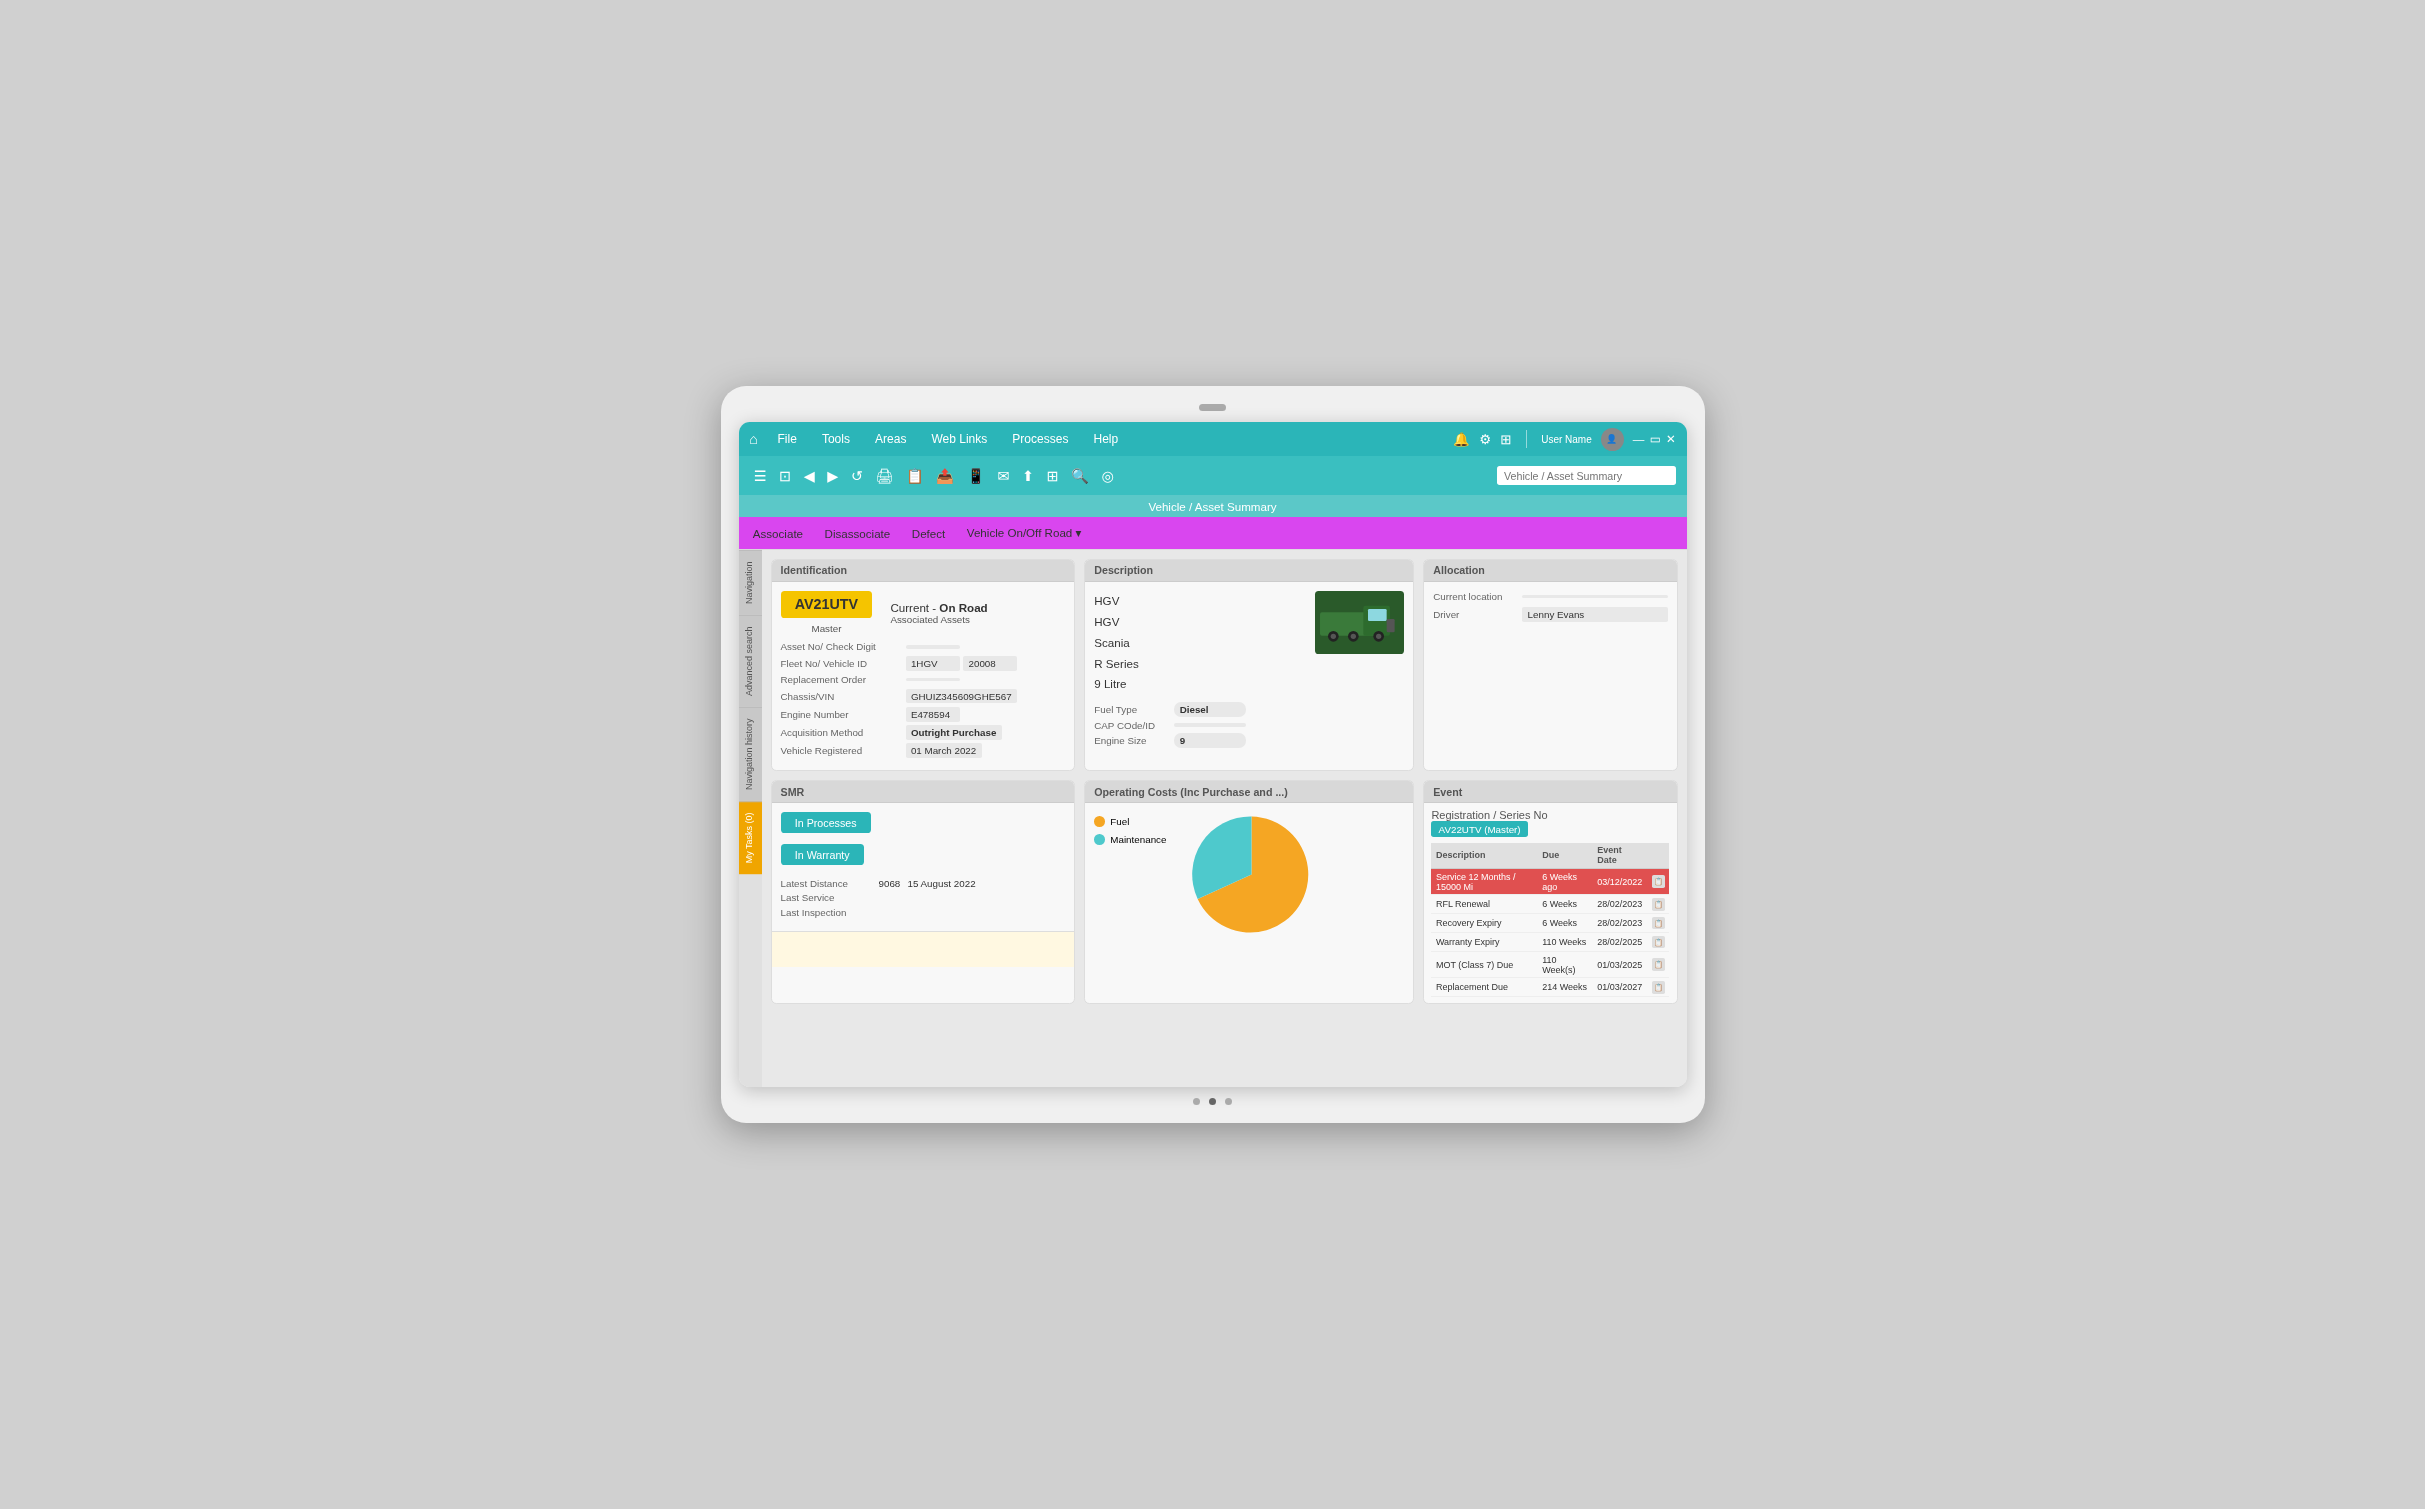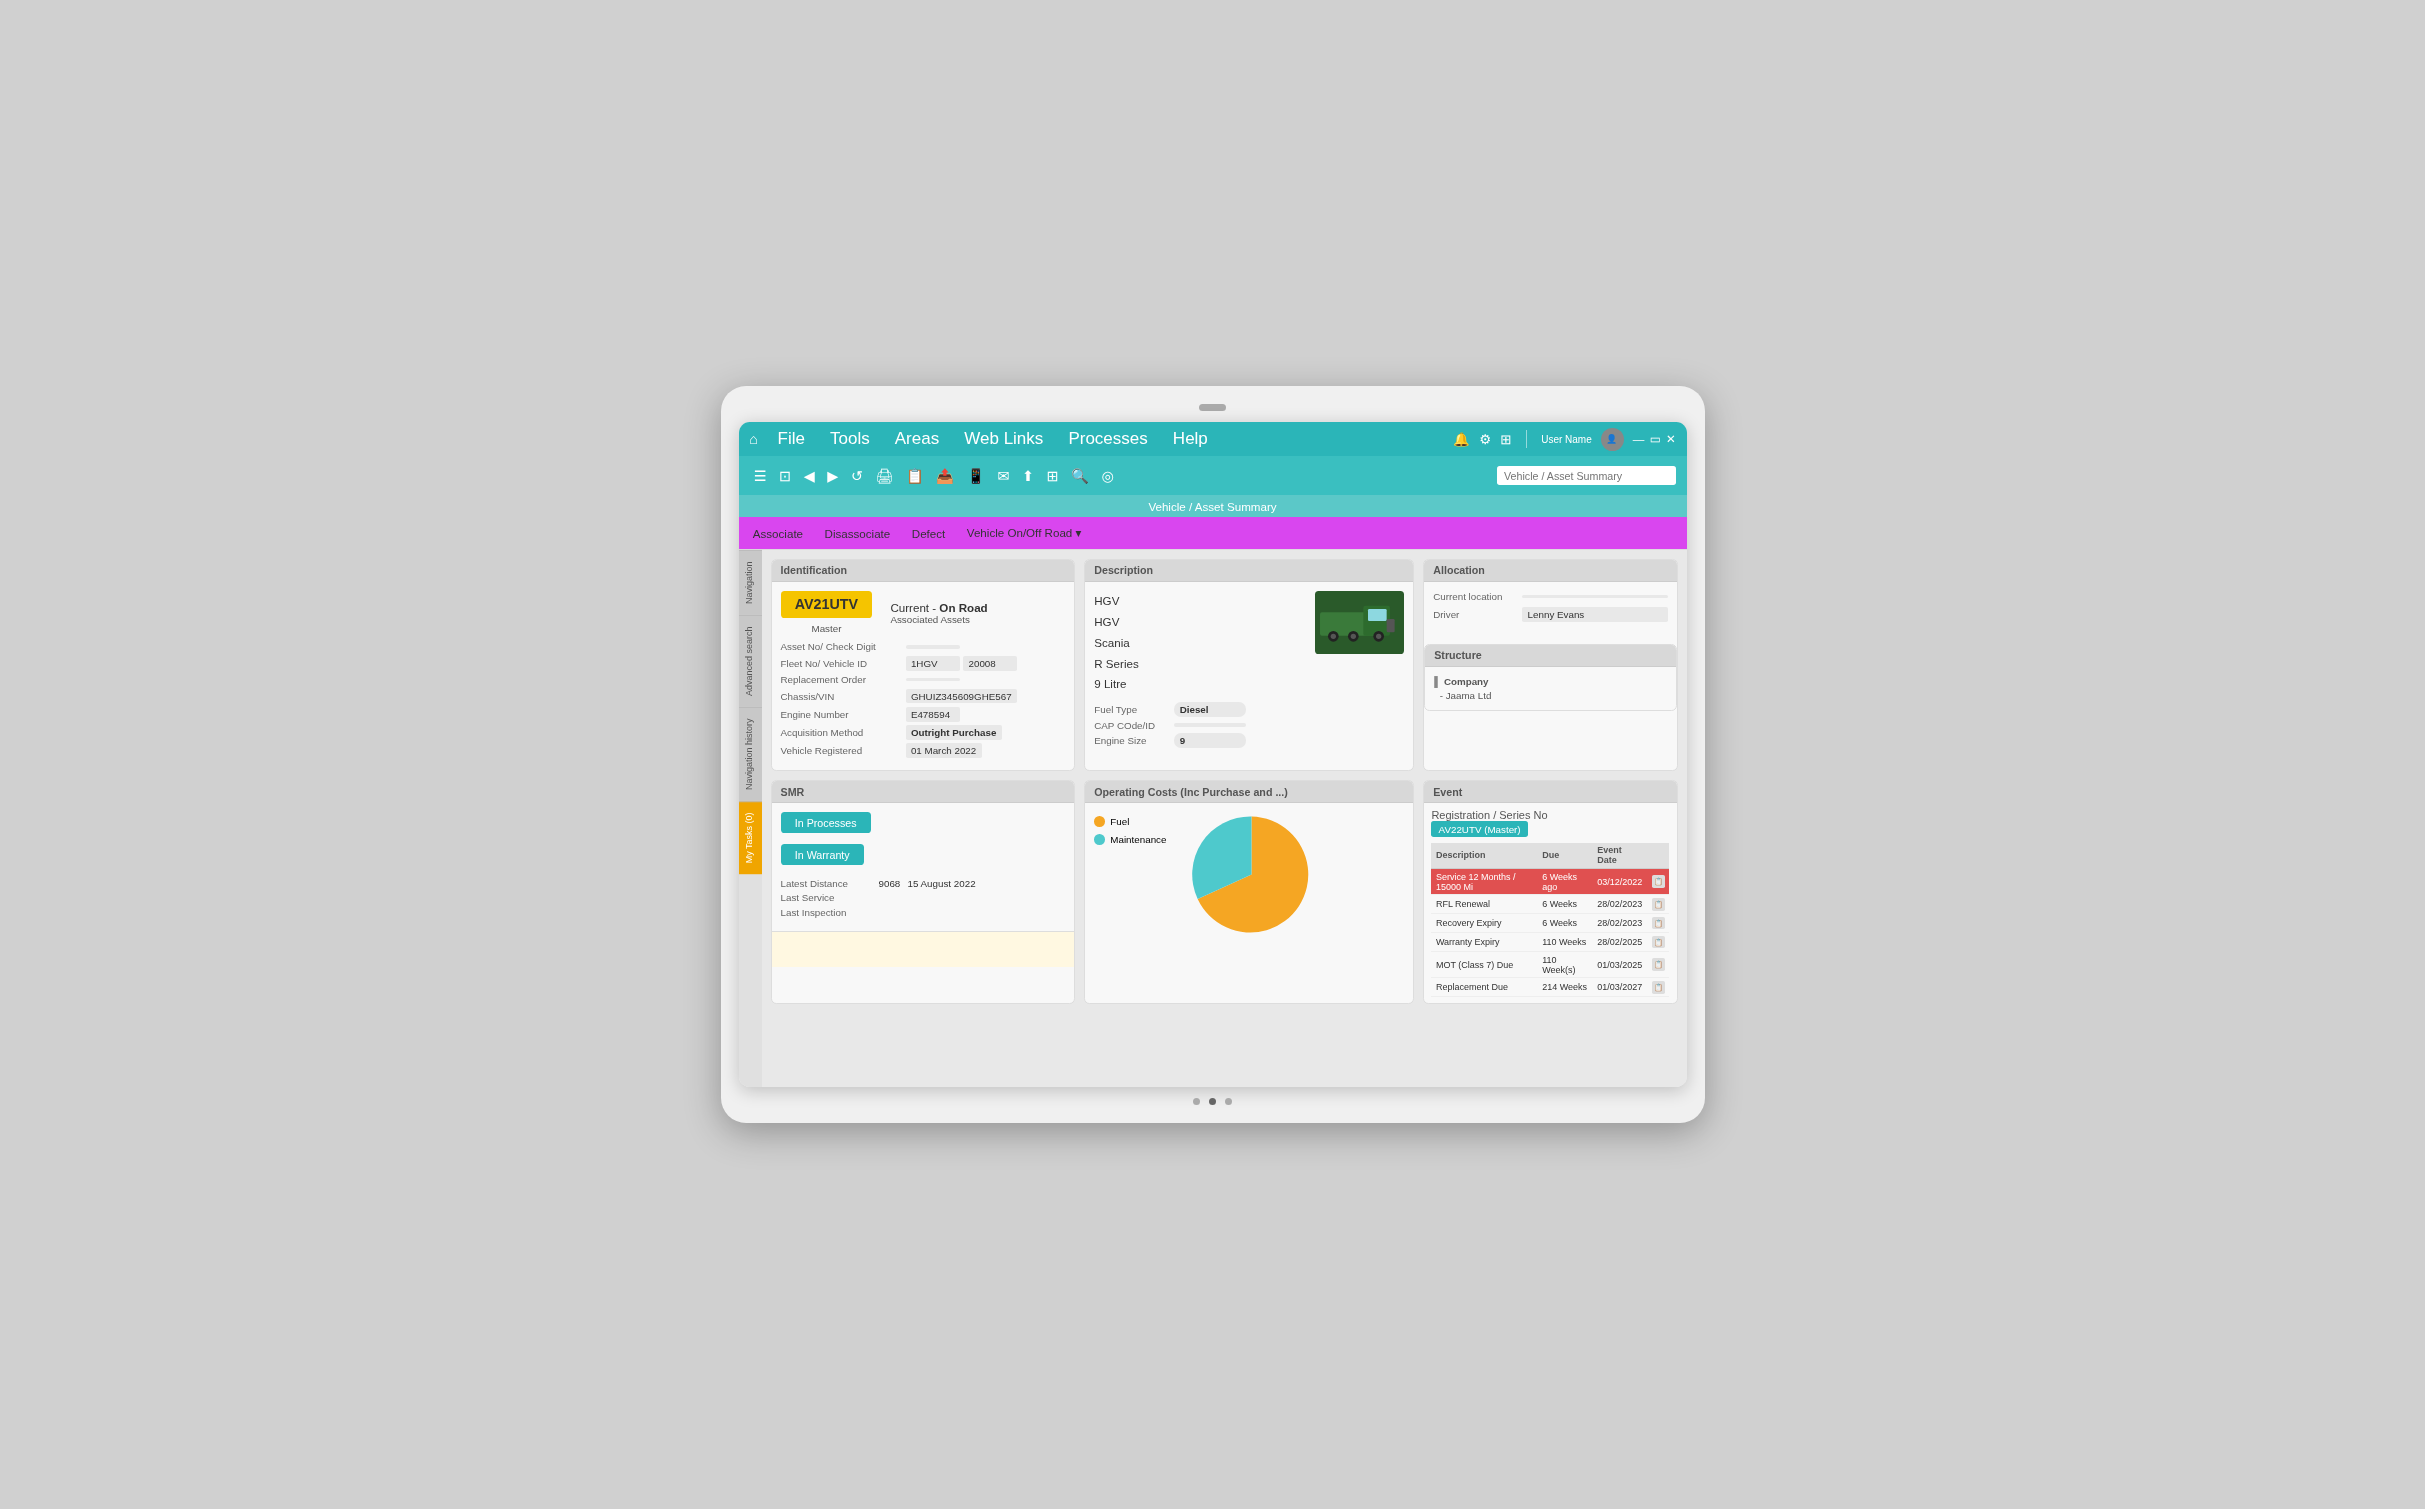--- a/index.html
+++ b/index.html
@@ -40,21 +40,21 @@
       height: 34px;
       gap: 14.3px;
     }
     .menu-bar-home {
       color: white;
       font-size: 14.3px;
       cursor: pointer;
     }
     .menu-bar-item {
       color: white;
-      font-size: 17px;
+      font-size: 12px;
       cursor: pointer;
       padding: 3.6px 5.4px;
     }
     .menu-bar-right {
       margin-left: auto;
       display: flex;
       align-items: center;
       gap: 9px;
     }
     .menu-bar-right .icon-btn {
@@ -569,31 +569,20 @@
               <div class="alloc-field-row">
                 <span class="alloc-field-label">Current location</span>
                 <span class="alloc-field-value"></span>
               </div>
               <div class="alloc-field-row">
                 <span class="alloc-field-label">Driver</span>
                 <span class="alloc-field-value">Lenny Evans</span>
               </div>
             </div>
 
-            <div class="structure-card">
-              <div class="card-header">Structure</div>
-              <div class="structure-body">
-                <div class="structure-item structure-company">
-                  <span style="color:#888">▌</span> <span>Company</span>
-                </div>
-                <div class="structure-item">
-                  &nbsp;&nbsp;- <span>Jaama Ltd</span>
-                </div>
-              </div>
-            </div>
           </div>
         </div>
 
         <div class="content-row">
 
           <div class="card smr-card">
             <div class="card-header">SMR</div>
             <div class="card-body">
               <div style="margin-bottom:5.4px;">
                 <div class="smr-btn smr-btn-recovery">In Processes</div>

